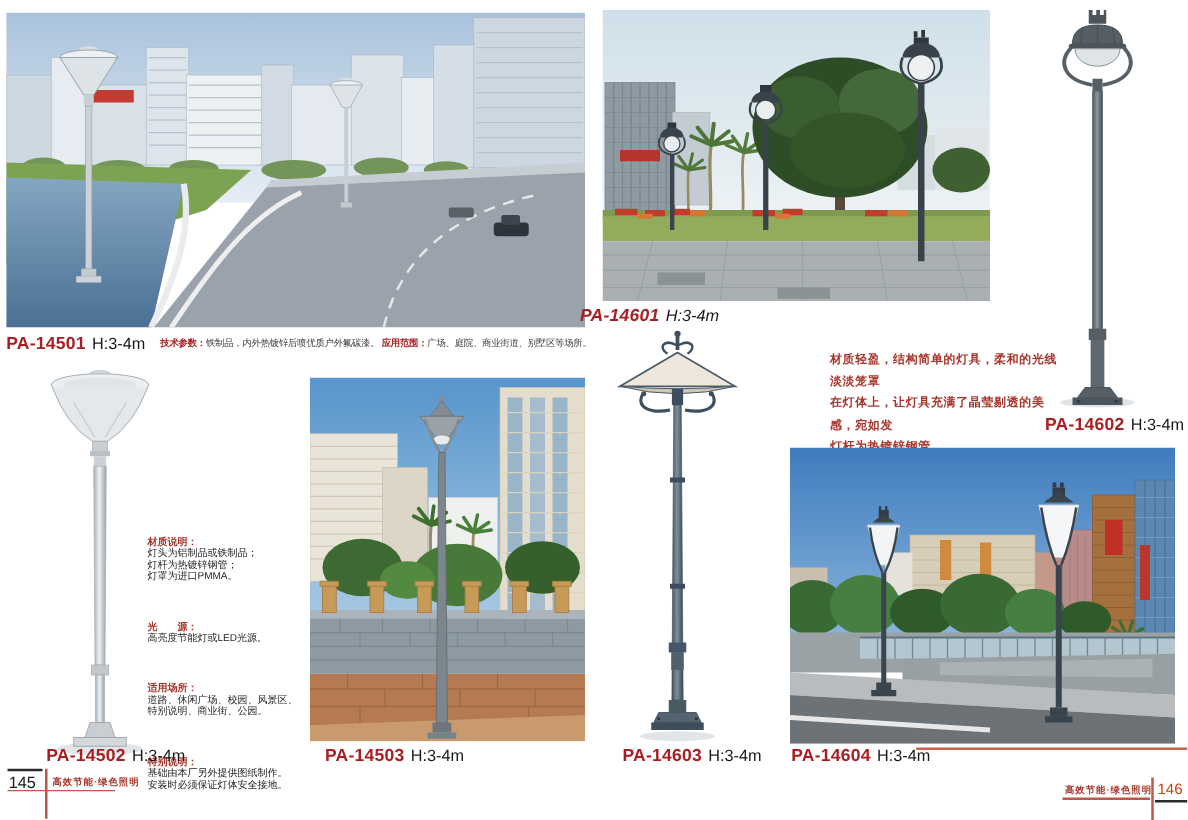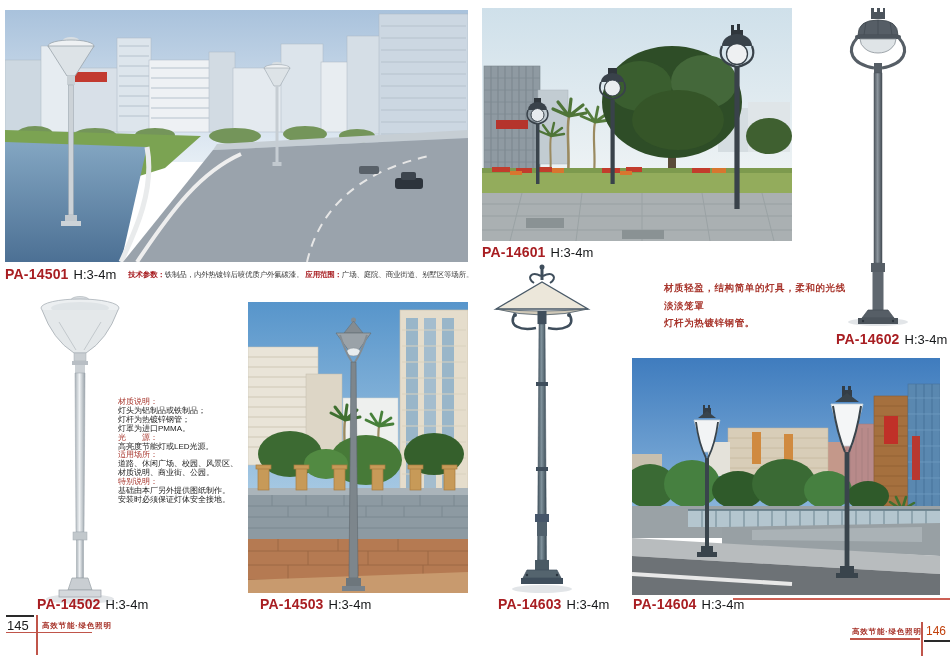--- a/index.html
+++ b/index.html
@@ -15,21 +15,21 @@
   .prod-label .code{color:#a81e22;font-weight:bold;font-size:14px;letter-spacing:0.2px;}
   .prod-label .h{color:#16181a;font-size:13px;margin-left:5px;}
 
   
   .spec-inline{font-size:7.5px;color:#3a3a3a;margin-left:12px;letter-spacing:-0.2px;position:relative;top:-2px;}
   .spec-inline .rl{color:#a81e22;font-weight:bold;}
   .spec-inline .tx{color:#3a3a3a;}
 
   
   .notes{position:absolute;left:118px;top:398px;width:134px;font-size:8px;line-height:8.9px;color:#222;}
-  .notes .nh{color:#a8352c;font-weight:normal;}
+  .notes .nh{color:#a8352c;font-weight:bold;margin-top:32px;}
   .notes .nl{color:#222;}
 
   
   .design-note{position:absolute;left:633px;top:279px;width:184px;color:#a8352c;font-size:9.5px;line-height:17.5px;letter-spacing:0.6px;font-weight:bold;margin-left:31px;}
 
   
   .footer-l{position:absolute;left:6px;top:615px;width:120px;height:41px;}
   .fl-topline{position:absolute;left:0;top:0;width:28px;height:2px;background:#2a2a2a;}
   .fl-num{position:absolute;left:1px;top:3px;font-size:13px;font-weight:normal;color:#1c1c1c;}
   .fl-vline{position:absolute;left:30px;top:0;width:1.5px;height:40px;background:#c0554a;}
@@ -159,21 +159,21 @@
 
   <div class="notes">
     <div class="nh">材质说明：</div>
     <div class="nl">灯头为铝制品或铁制品；</div>
     <div class="nl">灯杆为热镀锌钢管；</div>
     <div class="nl">灯罩为进口PMMA。</div>
     <div class="nh">光　　源：</div>
     <div class="nl">高亮度节能灯或LED光源。</div>
     <div class="nh">适用场所：</div>
     <div class="nl">道路、休闲广场、校园、风景区、</div>
-    <div class="nl">材质说明、商业街、公园。</div>
+    <div class="nl">特别说明、商业街、公园。</div>
     <div class="nh">特别说明：</div>
     <div class="nl">基础由本厂另外提供图纸制作。</div>
     <div class="nl">安装时必须保证灯体安全接地。</div>
   </div>
 
   <svg class="abs" style="left:248px;top:302px;" width="220" height="291" viewBox="0 0 220 291" role="img">
     <defs>
       <linearGradient id="g3sky" x1="0" y1="0" x2="0" y2="1">
         <stop offset="0" stop-color="#5795cb"></stop>
           <stop offset="1" stop-color="#aacbe4"></stop>
@@ -334,21 +334,21 @@
     <g>
       <rect x="249" y="22" width="12" height="10" fill="#2f363c"></rect>
       <path d="M249,22 v-5 h3 v5 M255,22 v-6 h3 v6" fill="#2f363c"></path>
       <path d="M240,38 a15,12 0 0 1 30,0 Z" fill="#39424a"></path>
       <circle cx="255" cy="46" r="10.5" fill="#eef0f2" stroke="#39424a" stroke-width="1.3"></circle>
       <path d="M240,38 q-6,16 15,21 q21,-5 15,-21" stroke="#39424a" stroke-width="2.2" fill="none"></path>
       <rect x="252.4" y="59" width="5.2" height="142" fill="#39424a"></rect>
     </g>
   </svg>
 
-  <div class="prod-label" style="left:482px;top:244px;">
+  <div class="prod-label" style="left:464px;top:244px;font-style:italic;">
     <span class="code">PA-14601</span>
     <span class="h">H:3-4m</span>
   </div>
 
   <svg class="abs" style="left:836px;top:8px;" width="84" height="320" viewBox="0 0 84 320" role="img">
     <defs>
       <linearGradient id="g5pole" x1="0" y1="0" x2="1" y2="0">
         <stop offset="0" stop-color="#4e565e"></stop>
           <stop offset="0.45" stop-color="#8d969e"></stop>
           <stop offset="1" stop-color="#434b53"></stop>
@@ -378,20 +378,21 @@
     </g>
   </svg>
 
   <div class="prod-label" style="left:836px;top:331px;">
     <span class="code">PA-14602</span>
     <span class="h">H:3-4m</span>
   </div>
 
   <div class="design-note">
     <div>材质轻盈，结构简单的灯具，柔和的光线淡淡笼罩</div>
+    <div>在灯体上，让灯具充满了晶莹剔透的美感，宛如发</div>
     <div>灯杆为热镀锌钢管。</div>
   </div>
 
   <svg class="abs" style="left:493px;top:262px;" width="98" height="333" viewBox="0 0 98 333" role="img">
     <defs>
       <linearGradient id="g6pole" x1="0" y1="0" x2="1" y2="0">
         <stop offset="0" stop-color="#44545e"></stop>
           <stop offset="0.45" stop-color="#7e909a"></stop>
           <stop offset="1" stop-color="#3a4a54"></stop>
       </linearGradient>

